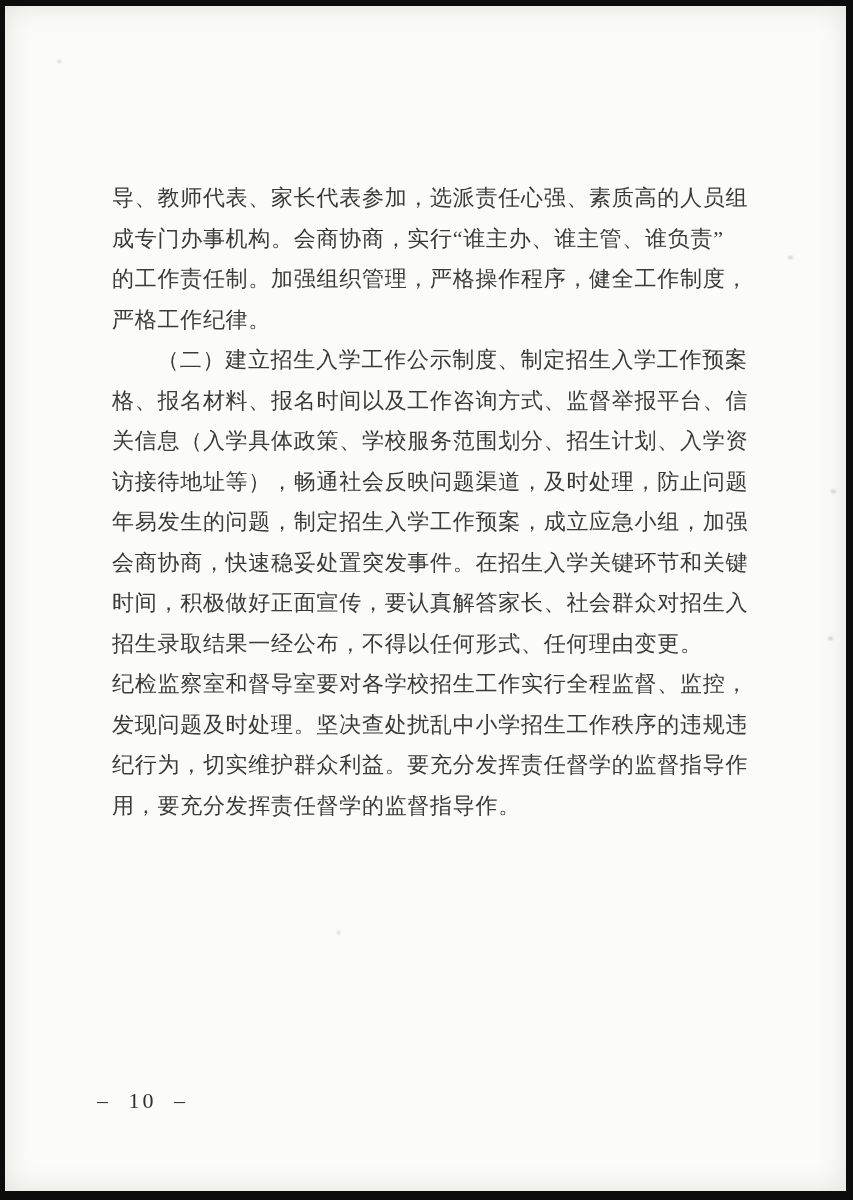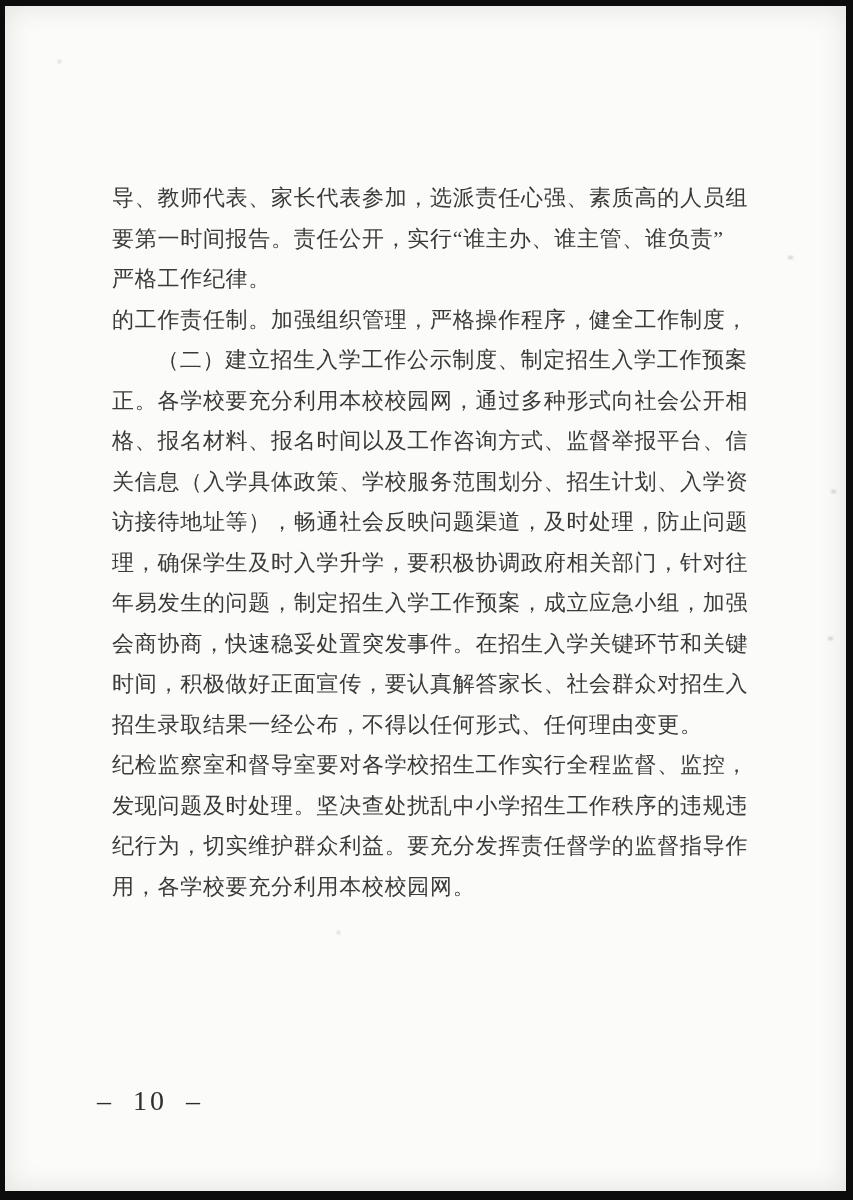--- a/index.html
+++ b/index.html
@@ -43,21 +43,21 @@
     white-space:nowrap;
     text-align:left;
   }
   .line.indent{
     text-indent:45px;
   }
   .page-number{
     position:absolute;
     left:92px;
     top:1082px;
-    font-size:28px;
+    font-size:22px;
     color:#2e2e2c;
     letter-spacing:3px;
     word-spacing:9px;
     line-height:26px;
   }
   .speck{
     position:absolute;
     border-radius:50%;
     background:rgba(110,110,105,0.35);
     filter:blur(1px);
@@ -67,37 +67,35 @@
   .speck.s3{left:826px;top:484px;width:5px;height:3px;}
   .speck.s4{left:823px;top:631px;width:5px;height:3px;}
   .speck.s5{left:332px;top:925px;width:3px;height:3px;}
 </style>
 </head>
 <body>
 
 <div class="page">
   <div class="text-block">
       <div class="line">导、教师代表、家长代表参加，选派责任心强、素质高的人员组</div>
-      <div class="line">要第一时间报告。责任公开，实行“谁主办、谁主管、谁负责”</div>
+      <div class="line">成专门办事机构。会商协商，实行“谁主办、谁主管、谁负责”</div>
+      <div class="line">的工作责任制。加强组织管理，严格操作程序，健全工作制度，</div>
       <div class="line">严格工作纪律。</div>
-      <div class="line">的工作责任制。加强组织管理，严格操作程序，健全工作制度，</div>
       <div class="line indent">（二）建立招生入学工作公示制度、制定招生入学工作预案</div>
-      <div class="line">正。各学校要充分利用本校校园网，通过多种形式向社会公开相</div>
       <div class="line">格、报名材料、报名时间以及工作咨询方式、监督举报平台、信</div>
       <div class="line">关信息（入学具体政策、学校服务范围划分、招生计划、入学资</div>
       <div class="line">访接待地址等），畅通社会反映问题渠道，及时处理，防止问题</div>
-      <div class="line">理，确保学生及时入学升学，要积极协调政府相关部门，针对往</div>
       <div class="line">年易发生的问题，制定招生入学工作预案，成立应急小组，加强</div>
       <div class="line">会商协商，快速稳妥处置突发事件。在招生入学关键环节和关键</div>
       <div class="line">时间，积极做好正面宣传，要认真解答家长、社会群众对招生入</div>
       <div class="line">招生录取结果一经公布，不得以任何形式、任何理由变更。</div>
       <div class="line">纪检监察室和督导室要对各学校招生工作实行全程监督、监控，</div>
       <div class="line">发现问题及时处理。坚决查处扰乱中小学招生工作秩序的违规违</div>
       <div class="line">纪行为，切实维护群众利益。要充分发挥责任督学的监督指导作</div>
-      <div class="line">用，各学校要充分利用本校校园网。</div>
+      <div class="line">用，要充分发挥责任督学的监督指导作。</div>
     </div>
   <div class="page-number">– 10 –</div>
   <div class="speck s1"></div>
   <div class="speck s2"></div>
   <div class="speck s3"></div>
   <div class="speck s4"></div>
   <div class="speck s5"></div>
 </div>
 
 </body></html>

